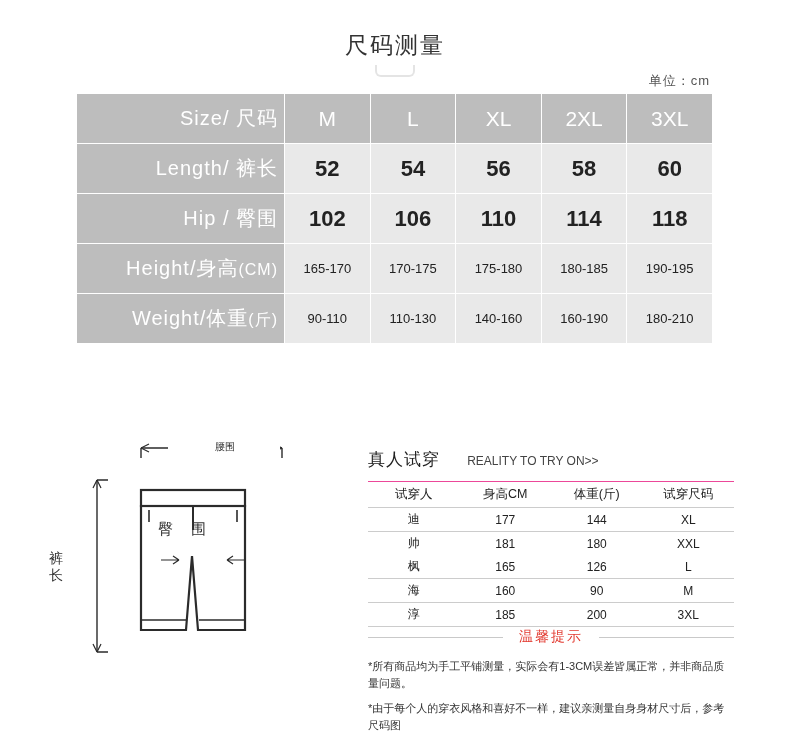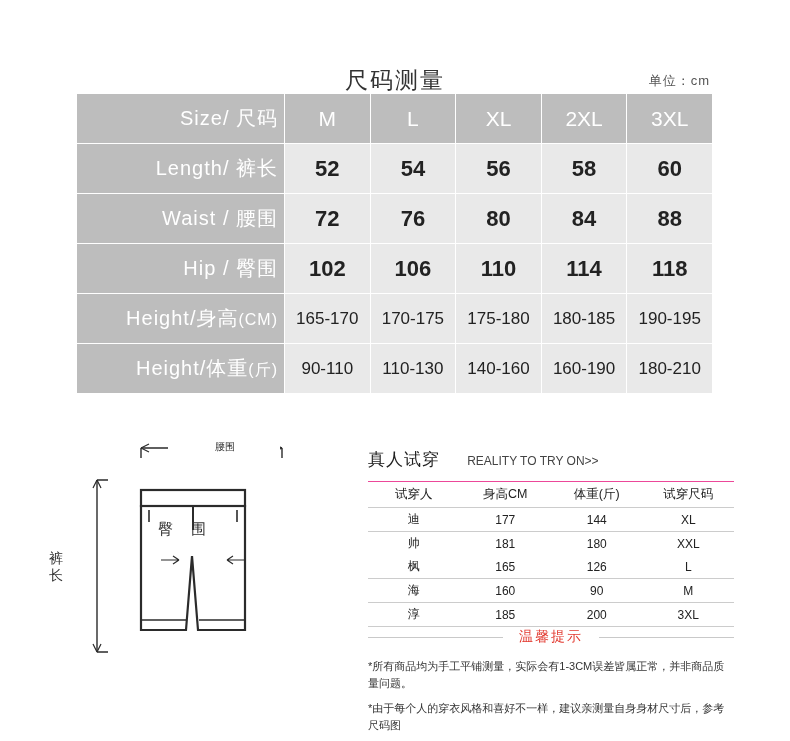--- a/index.html
+++ b/index.html
@@ -17,21 +17,20 @@
   }
 
   
   .page-title {
     text-align: center;
     font-size: 23px;
     color: #333;
     letter-spacing: 2px;
     padding-top: 30px;
     font-weight: normal;
-    margin-top: 35px;
   }
   .title-underline {
     width: 40px;
     height: 12px;
     margin: 4px auto 0 auto;
     border-bottom: 2px solid #cfcfcf;
     border-left: 2px solid #cfcfcf;
     border-right: 2px solid #cfcfcf;
     border-radius: 0 0 6px 6px;
     box-sizing: border-box;
@@ -80,21 +79,21 @@
     font-size: 21px;
     color: #ffffff;
   }
   table.size-table td.val {
     background: #e9e9e9;
     color: #222222;
     font-size: 22px;
     font-weight: bold;
   }
   table.size-table td.val.small {
-    font-size: 17px;
+    font-size: 13px;
     font-weight: normal;
     color: #222;
   }
   .sub {
     font-size: 16px;
   }
 
   
   .diagram {
     position: absolute;
@@ -242,45 +241,37 @@
       </tr>
       <tr>
         <td class="rowhead">Length/  裤长</td>
         <td class="val">52</td>
         <td class="val">54</td>
         <td class="val">56</td>
         <td class="val">58</td>
         <td class="val">60</td>
       </tr>
       <tr>
-        <td class="rowhead">Waist  / 腰围</td>
-        <td class="val">72</td>
-        <td class="val">76</td>
-        <td class="val">80</td>
-        <td class="val">84</td>
-        <td class="val">88</td>
-      </tr>
-      <tr>
         <td class="rowhead">Hip   / 臀围</td>
         <td class="val">102</td>
         <td class="val">106</td>
         <td class="val">110</td>
         <td class="val">114</td>
         <td class="val">118</td>
       </tr>
       <tr>
         <td class="rowhead"><span>Height/身高</span><span class="sub">(CM)</span></td>
         <td class="val small">165-170</td>
         <td class="val small">170-175</td>
         <td class="val small">175-180</td>
         <td class="val small">180-185</td>
         <td class="val small">190-195</td>
       </tr>
       <tr>
-        <td class="rowhead"><span>Height/体重</span><span class="sub">(斤)</span></td>
+        <td class="rowhead"><span>Weight/体重</span><span class="sub">(斤)</span></td>
         <td class="val small">90-110</td>
         <td class="val small">110-130</td>
         <td class="val small">140-160</td>
         <td class="val small">160-190</td>
         <td class="val small">180-210</td>
       </tr>
     </tbody>
   </table>
 </div>
 

